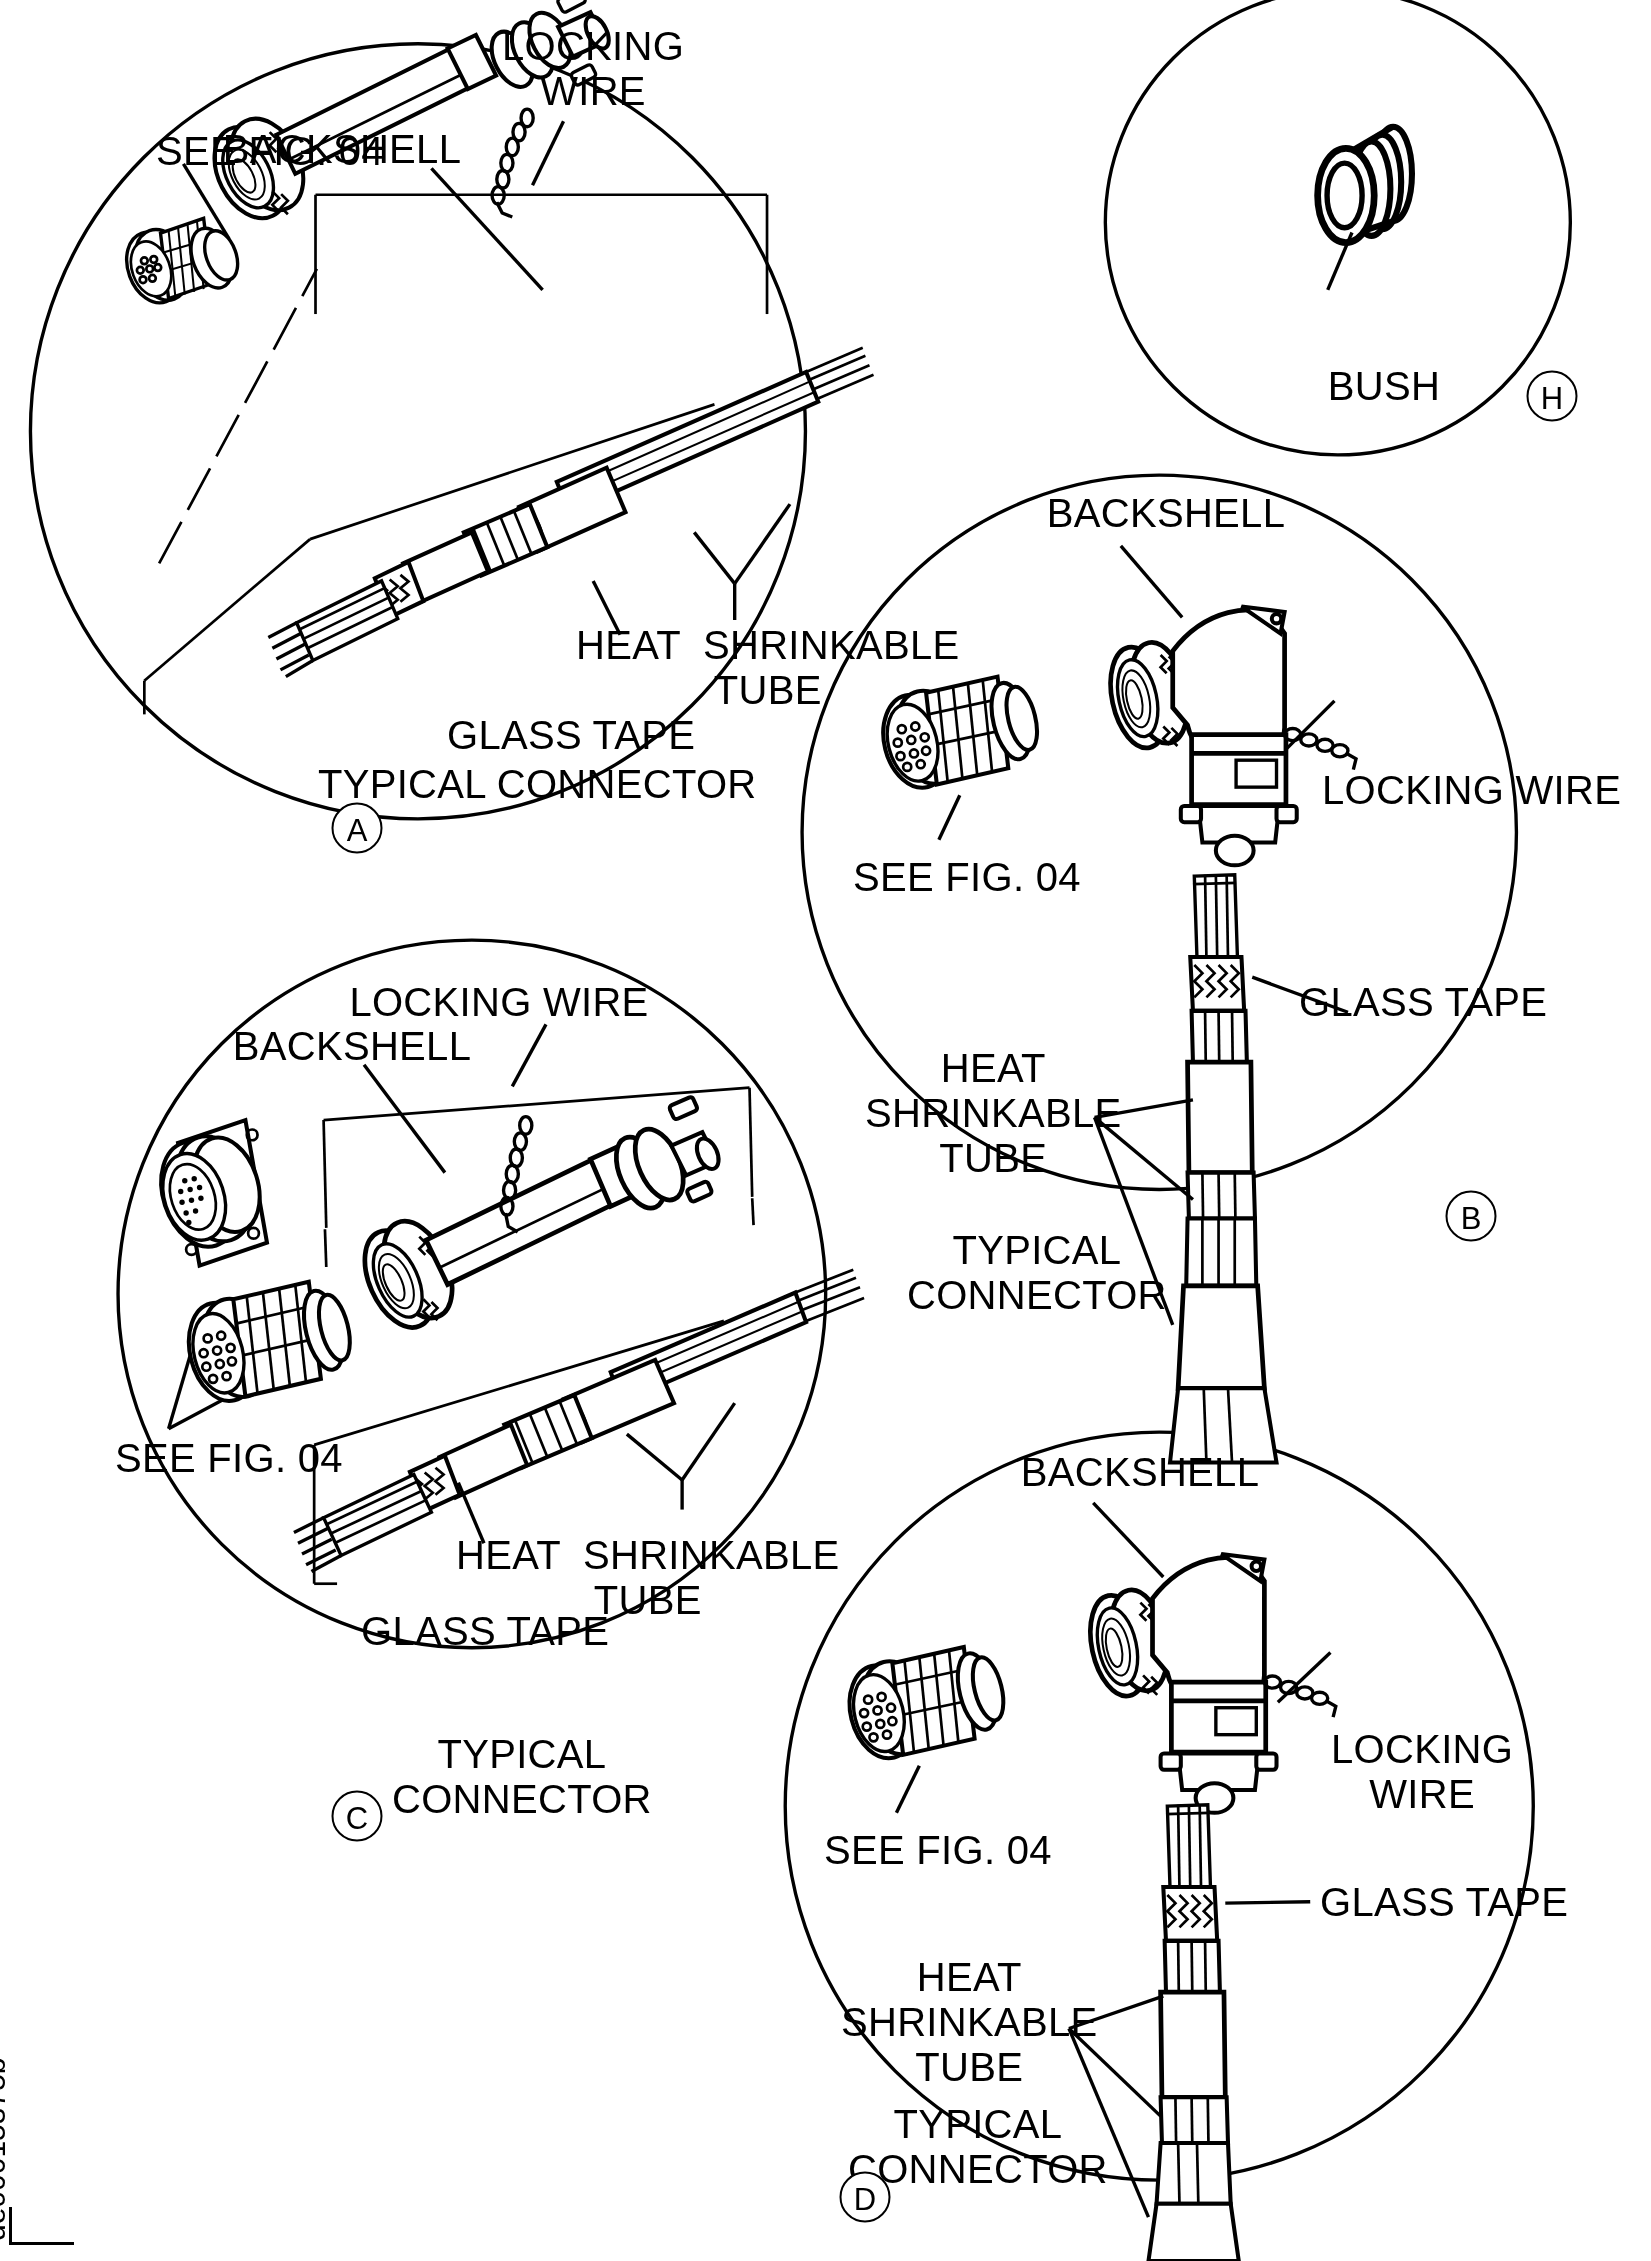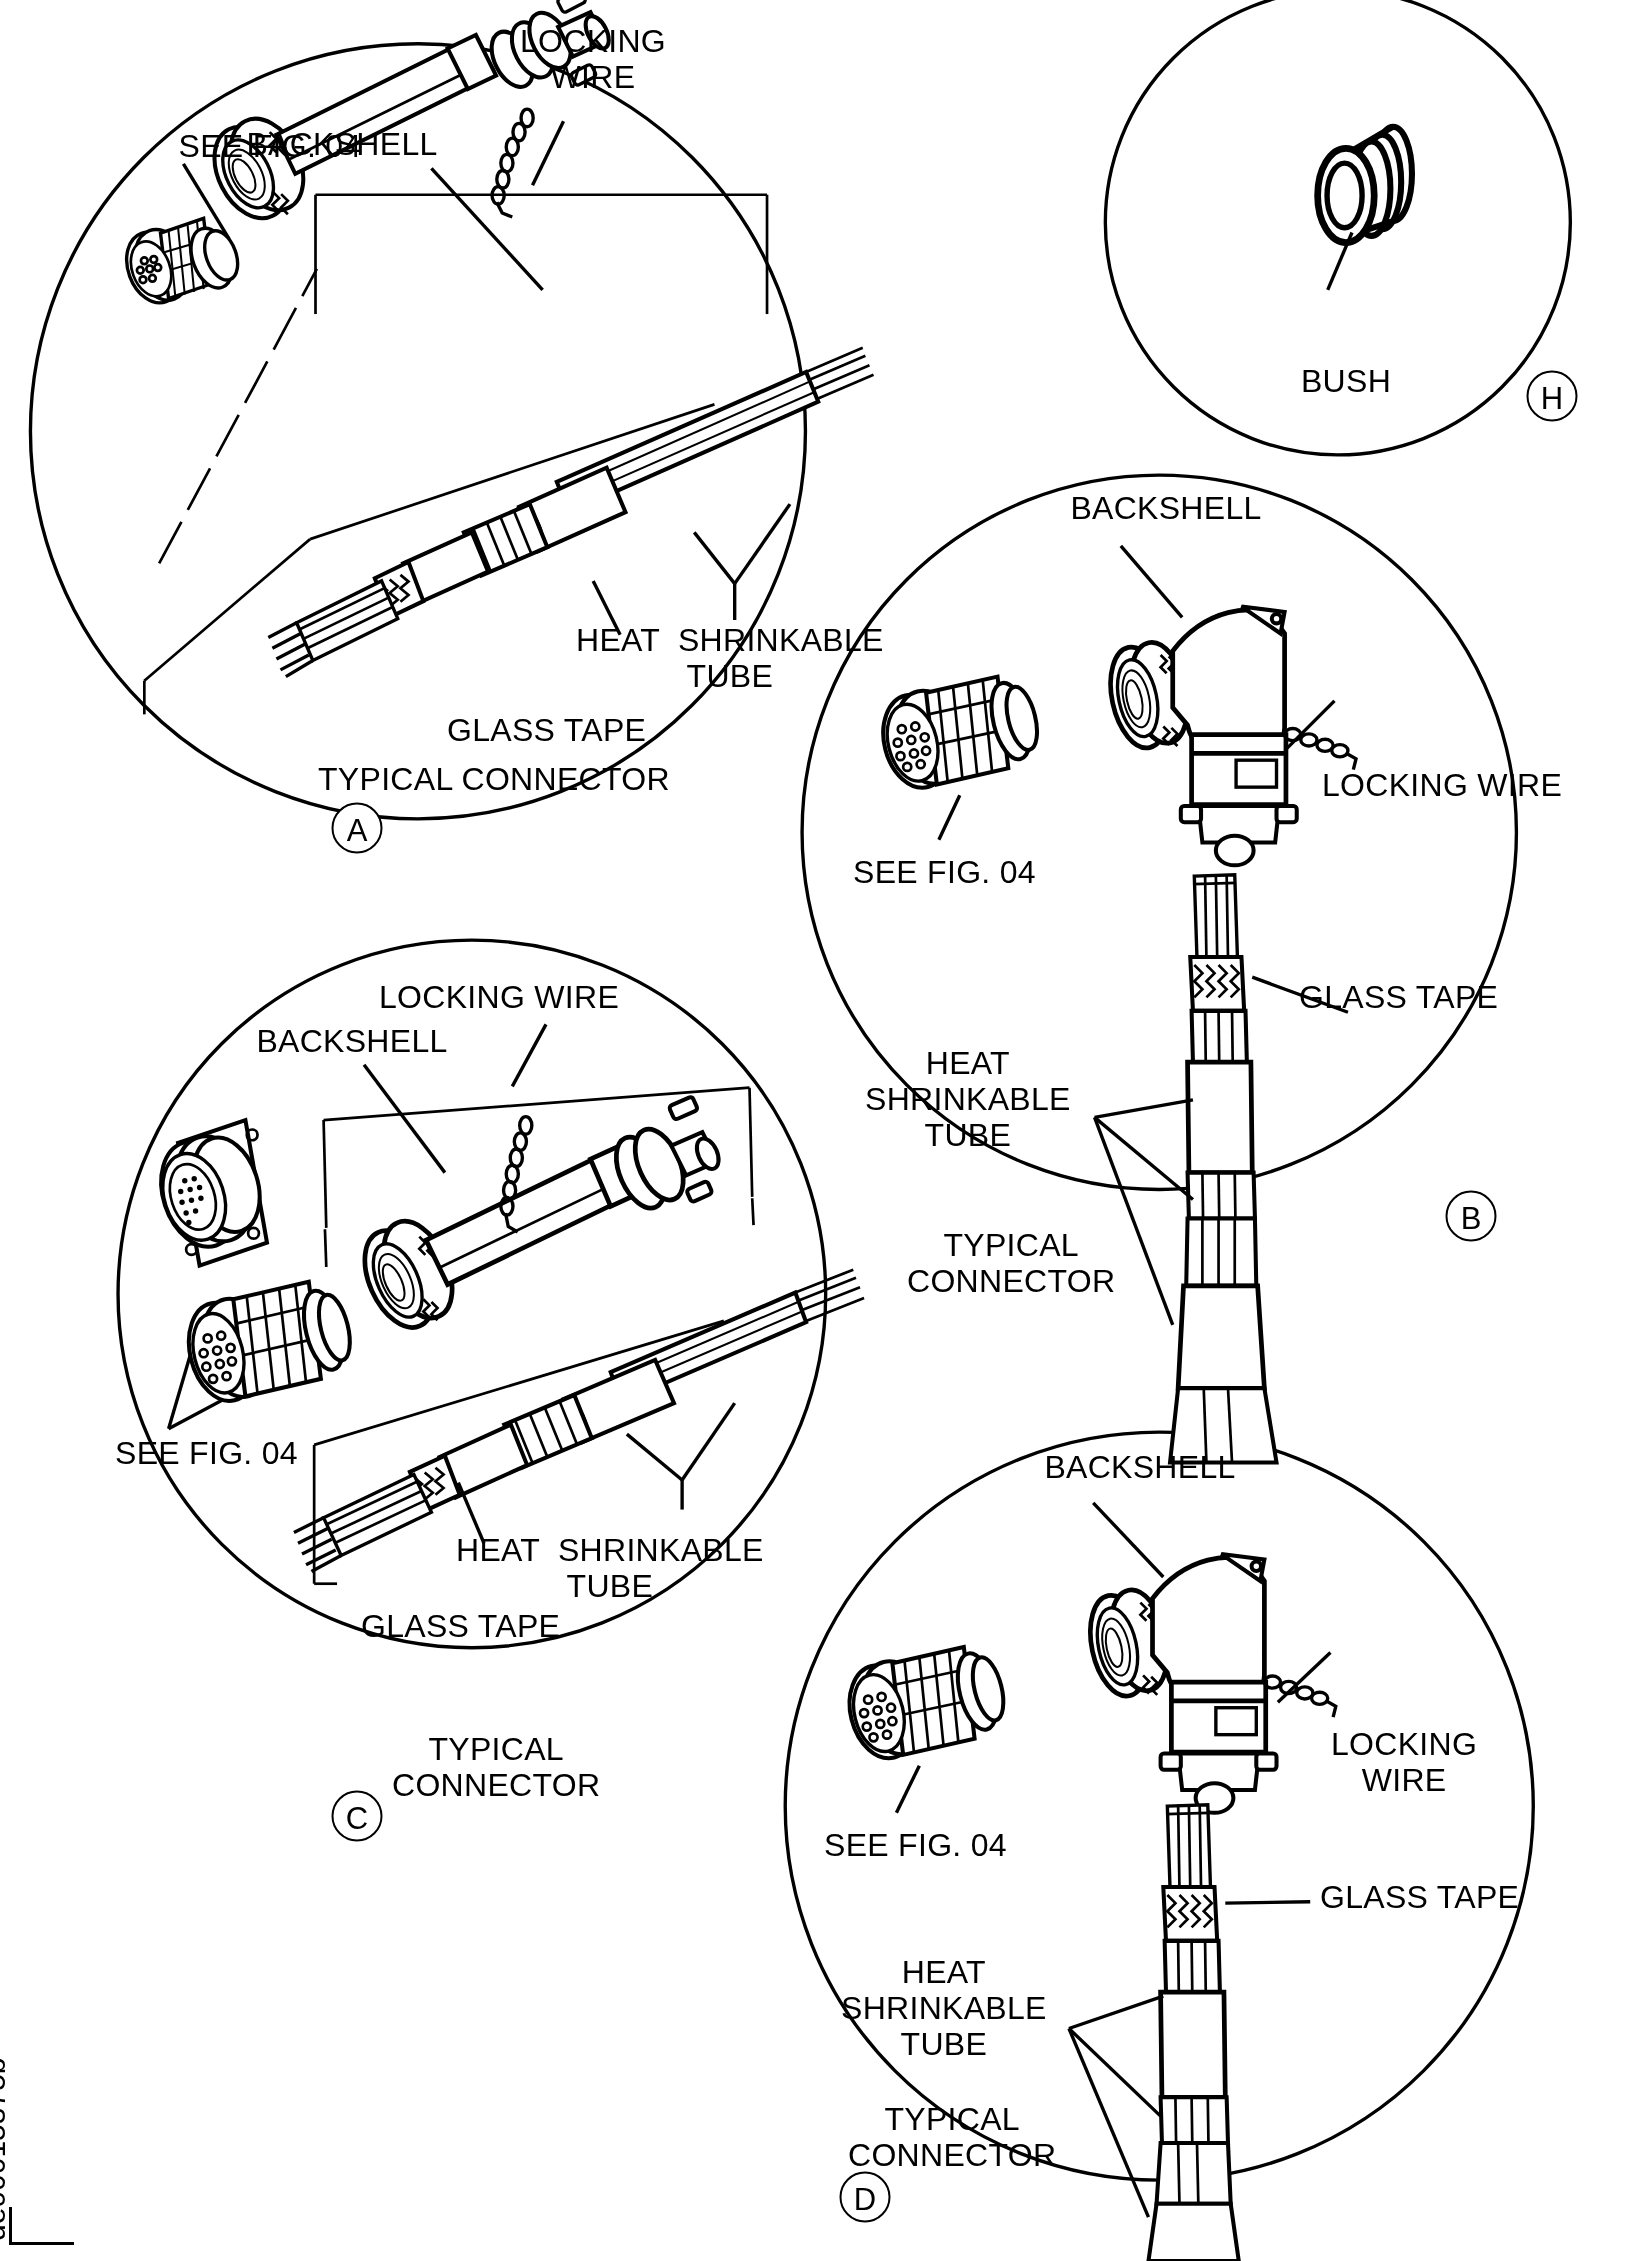--- a/index.html
+++ b/index.html
@@ -17,21 +17,21 @@
   }
   #canvas {
     position: absolute;
     left: 0; top: 0;
     width: 1652px;
     height: 2261px;
   }
   .lbl {
     position: absolute;
     font-family: "Liberation Sans", sans-serif;
-    font-size: 32px;
+    font-size: 40px;
     letter-spacing: 0.3px;
     color: #000000;
     white-space: pre;
     line-height: 1.12;
     font-weight: 400;
   }
   .lbl.c { text-align: center; transform: translateX(-50%); }
   .lbl.l { text-align: right; }
   .marker {
     position: absolute;
@@ -834,21 +834,21 @@
   <div class="lbl c" style="left:593px; top:24px;">LOCKING
 WIRE</div>
   <div class="lbl c" style="left:342px; top:127px;">BACKSHELL</div>
   <div class="lbl c" style="left:270px; top:129px;">SEE FIG. 04</div>
   <div class="lbl l" style="left:576px; top:623px; text-align:center;">HEAT  SHRINKABLE
 TUBE</div>
   <div class="lbl l" style="left:447px; top:713px;">GLASS TAPE</div>
   <div class="lbl l" style="left:318px; top:762px;">TYPICAL CONNECTOR</div>
   <div class="marker" style="left:357px; top:828px;">A</div>
 
-  <div class="lbl c" style="left:1346px; top:364px;">BUSH</div>
+  <div class="lbl c" style="left:1384px; top:364px;">BUSH</div>
   <div class="marker" style="left:1552px; top:396px;">H</div>
 
   <div class="lbl c" style="left:1166px; top:491px;">BACKSHELL</div>
   <div class="lbl l" style="left:1322px; top:768px;">LOCKING WIRE</div>
   <div class="lbl l" style="left:853px; top:855px;">SEE FIG. 04</div>
   <div class="lbl l" style="left:1299px; top:980px;">GLASS TAPE</div>
   <div class="lbl l" style="left:865px; top:1046px; text-align:center;">HEAT
 SHRINKABLE
 TUBE</div>
   <div class="lbl l" style="left:907px; top:1228px; text-align:center;">TYPICAL

